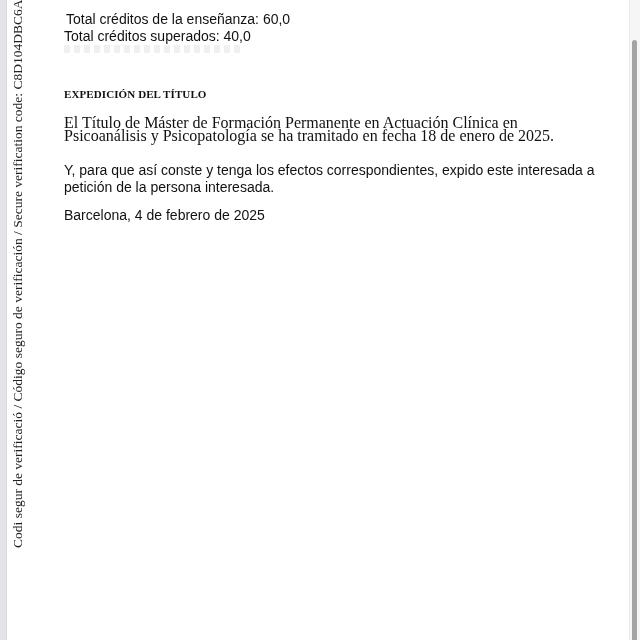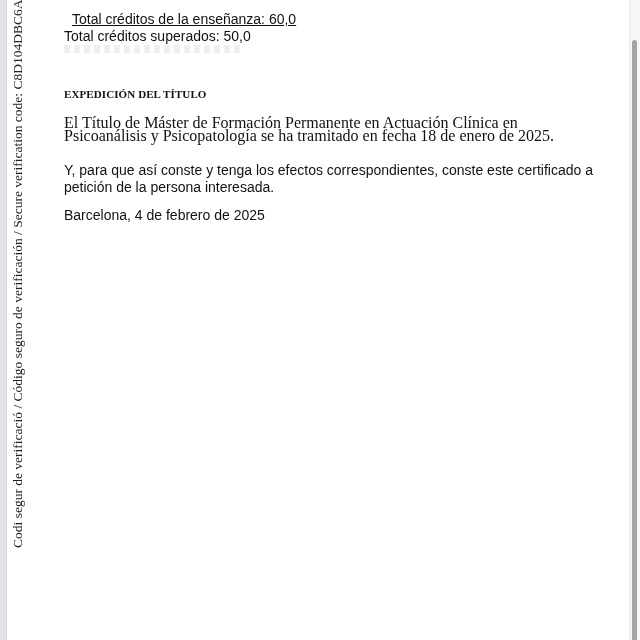--- a/index.html
+++ b/index.html
@@ -59,21 +59,21 @@
     .sans {
       font-family: "Liberation Sans", sans-serif;
       font-size: 14px;
       color: #111;
       line-height: 17px;
     }
     .serif {
       font-family: "Liberation Serif", serif;
       color: #111;
     }
-    .credits-line-1 { position: absolute; top: 11px; left: 8px; text-decoration: underline; }
+    .credits-line-1 { position: absolute; top: 11px; left: 2px; }
     .credits-line-2 { position: absolute; top: 28px; left: 0; }
     .faded-line {
       position: absolute;
       top: 45px;
       left: 0;
       width: 180px;
       height: 8px;
       opacity: 0.06;
       background: repeating-linear-gradient(90deg, #000 0 6px, transparent 6px 10px);
     }
@@ -131,27 +131,27 @@
 
   <div class="left-strip"></div>
   <div class="left-strip-inner"></div>
 
   <div class="vertical-code">
     <span>Codi segur de verificació / Código seguro de verificación / Secure verification code:  C8D104DBC6A9E03C20725</span>
   </div>
 
   <div class="content">
     <div class="sans credits-line-1">Total créditos de la enseñanza: 60,0</div>
-    <div class="sans credits-line-2">Total créditos superados: 50,0</div>
+    <div class="sans credits-line-2">Total créditos superados: 40,0</div>
     <div class="faded-line"></div>
 
     <div class="serif section-heading">EXPEDICIÓN DEL TÍTULO</div>
     <div class="serif section-body">El Título de Máster de Formación Permanente en Actuación Clínica en Psicoanálisis y Psicopatología se ha tramitado en fecha 18 de enero de 2025.</div>
 
-    <div class="sans closing">Y, para que así conste y tenga los efectos correspondientes, conste este certificado a petición de la persona interesada.</div>
+    <div class="sans closing">Y, para que así conste y tenga los efectos correspondientes, expido este interesada a petición de la persona interesada.</div>
     <div class="sans place-date">Barcelona, 4 de febrero de 2025</div>
   </div>
 
   <div class="scrollbar-track">
     <div class="scrollbar-thumb"></div>
   </div>
 
 </div>
 
 </body></html>

